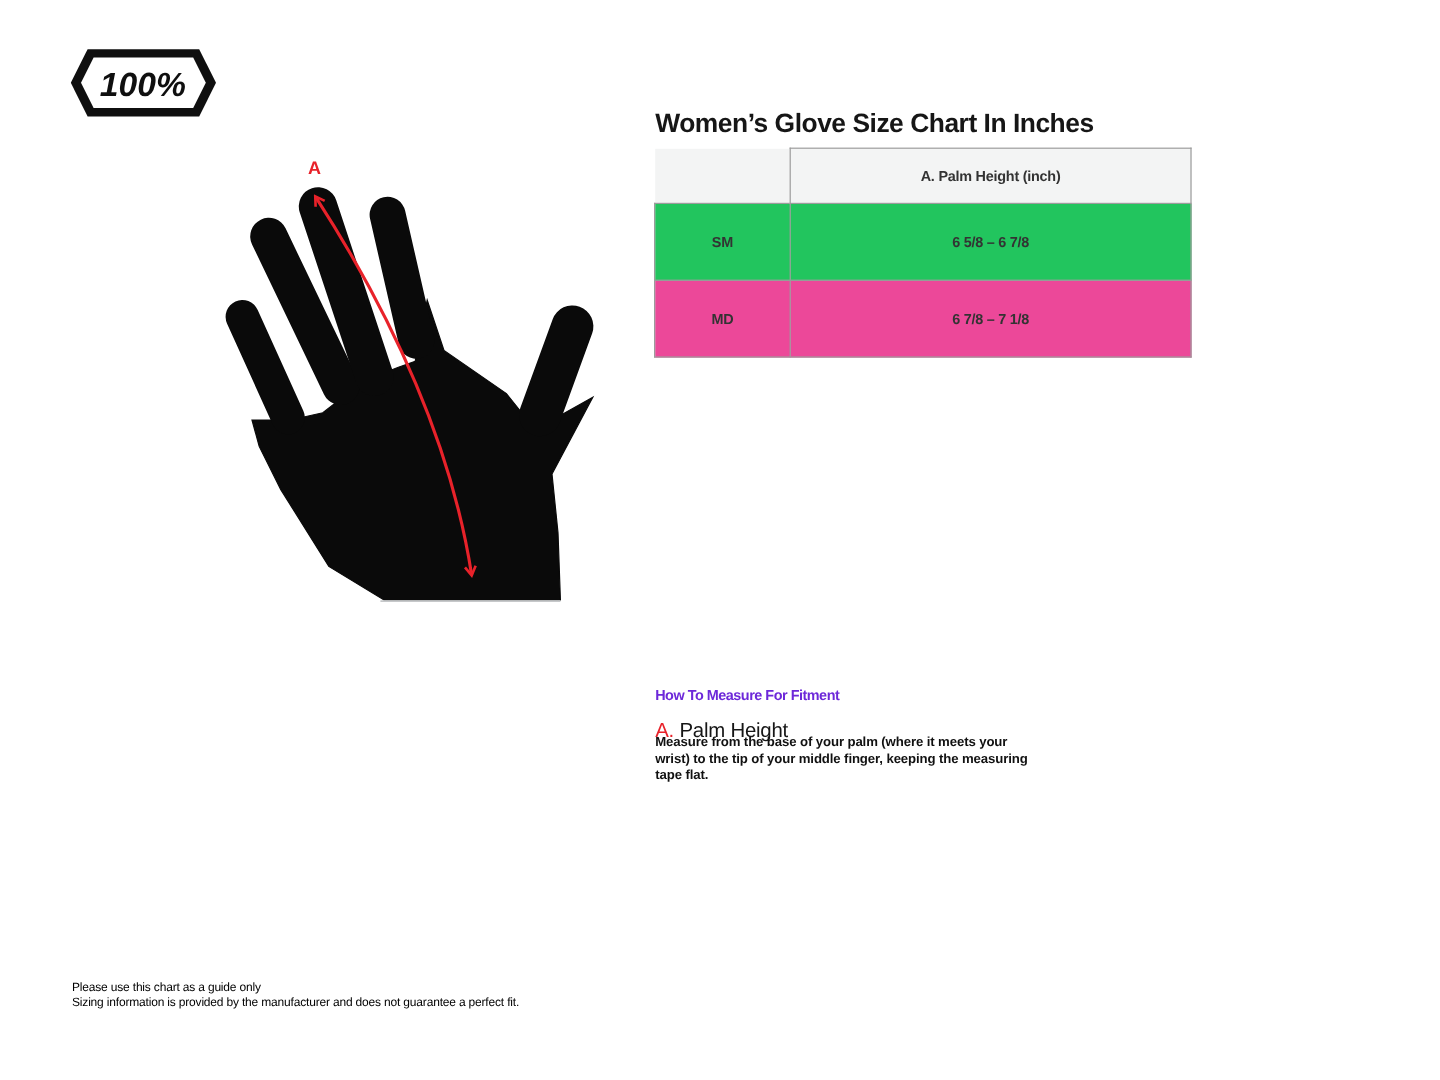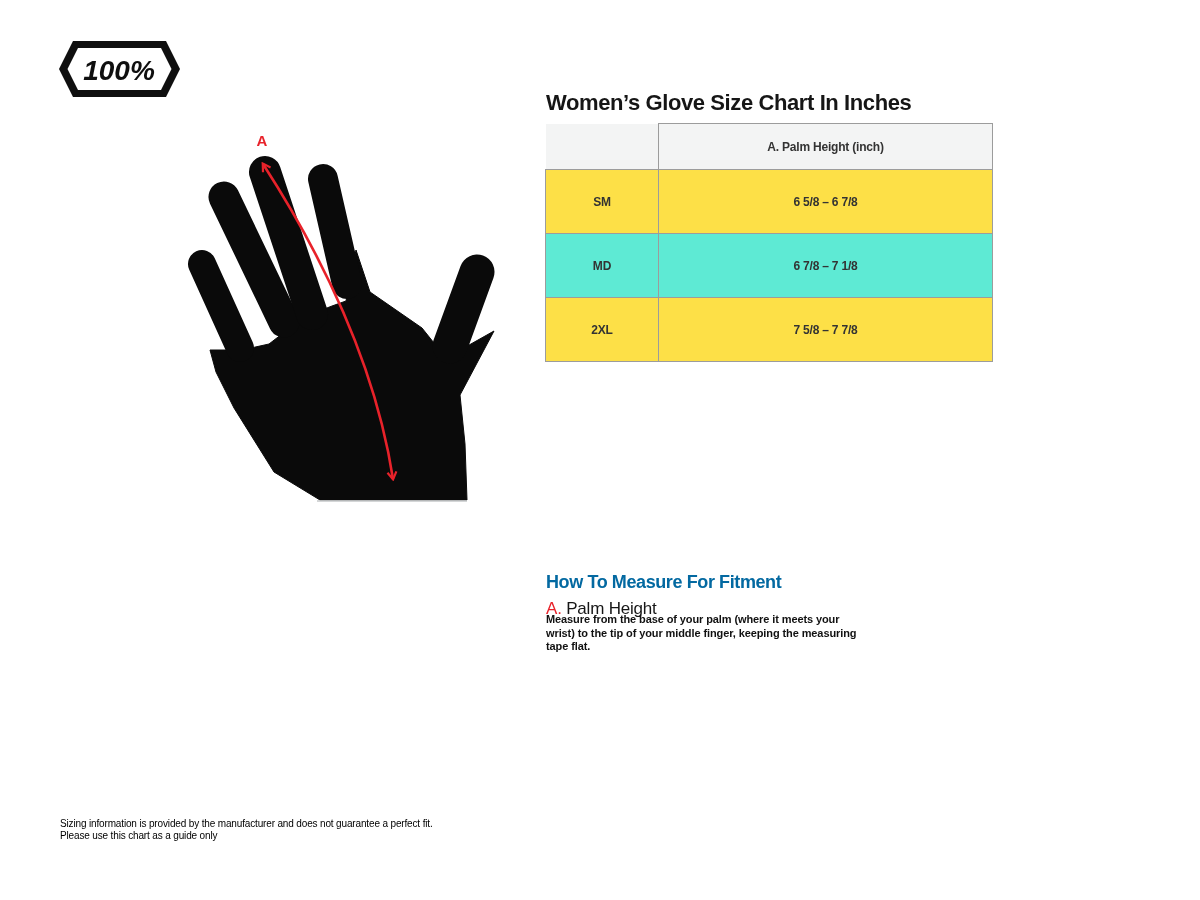--- a/index.html
+++ b/index.html
@@ -39,28 +39,28 @@
   .size-table td {
     border: 1px solid #9c9c9c;
     text-align: center; vertical-align: middle;
     font-size: 12px; font-weight: 700; letter-spacing: -0.2px;
     color: #333333;
   }
   .size-table .col-size { width: 113px; }
   .size-table .col-val  { width: 334px; }
   .size-table tr.head-row td { height: 46px; background: #f3f4f4; margin-left: 28px; }
   .size-table td.ghost { border: none; background: transparent; }
-  .size-table tr.data-row td { height: 64px; background: #5eead4; }
-  .size-table tr.data-row.shaded td { background: #fde047; }
+  .size-table tr.data-row td { height: 64px; background: #ec4899; }
+  .size-table tr.data-row.shaded td { background: #22c55e; }
 
   
   .measure-title {
     position: absolute; left: 546px; top: 572px;
-    font-size: 18px; font-weight: 700; letter-spacing: -0.4px;
-    color: #0369a1; white-space: nowrap;
+    font-size: 12px; font-weight: 700; letter-spacing: -0.4px;
+    color: #6d28d9; white-space: nowrap;
   }
   .measure-label {
     position: absolute; left: 546px; top: 599px;
     font-size: 17px; font-weight: 400; letter-spacing: -0.2px;
     color: #161616;
   }
   .measure-label .letter { color: #e8222a; }
   .measure-desc {
     position: absolute; left: 546px; top: 613px; width: 314px;
     font-size: 11px; font-weight: 700; letter-spacing: -0.1px;
@@ -115,32 +115,28 @@
       <td class="col-val">A. Palm Height (inch)</td>
     </tr>
     <tr class="data-row shaded">
       <td class="col-size">SM</td>
       <td class="col-val">6 5/8 – 6 7/8</td>
     </tr>
     <tr class="data-row">
       <td class="col-size">MD</td>
       <td class="col-val">6 7/8 – 7 1/8</td>
     </tr>
-    <tr class="data-row shaded">
-      <td class="col-size">2XL</td>
-      <td class="col-val">7 5/8 – 7 7/8</td>
-    </tr>
   </tbody>
     </table>
 
   <h2 class="measure-title">How To Measure For Fitment</h2>
   <div class="measure-label">
     <span class="letter">A.</span>
     <span>Palm Height</span>
   </div>
   <p class="measure-desc">Measure from the base of your palm (where it meets your wrist) to the tip of your middle finger, keeping the measuring tape flat.</p>
 
   <div class="footer">
+    <div>Please use this chart as a guide only</div>
     <div>Sizing information is provided by the manufacturer and does not guarantee a perfect fit.</div>
-    <div>Please use this chart as a guide only</div>
   </div>
 
 </div>
 
 </body></html>

